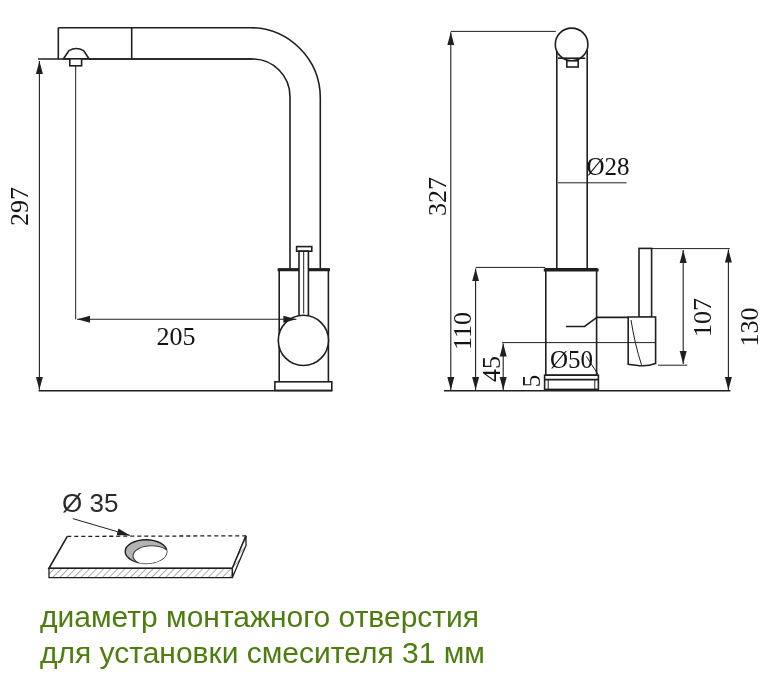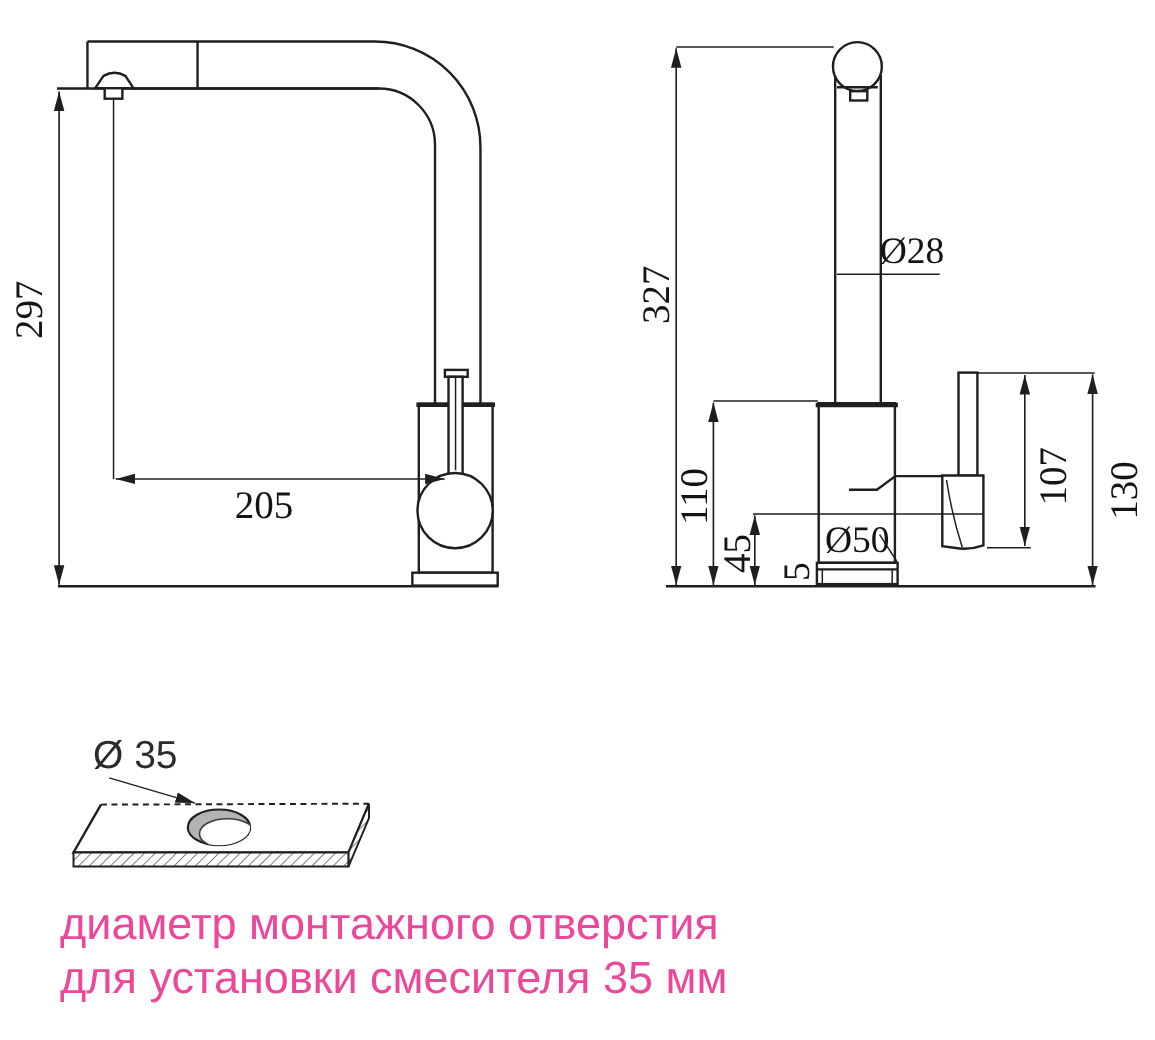--- a/index.html
+++ b/index.html
@@ -12,21 +12,21 @@
   .thick{stroke:#1f1f1f;fill:none;stroke-width:3;}
   .solid{fill:#ffffff;stroke:#1f1f1f;stroke-width:1.6;}
   .dim{stroke:#1f1f1f;fill:none;stroke-width:1.1;}
   .dash{stroke:#1f1f1f;fill:none;stroke-width:1.3;stroke-dasharray:4 3;}
   .hatched{fill:url(#hatch);stroke:#1f1f1f;stroke-width:1.3;}
   
   text.dimlab{font-family:"Liberation Serif",serif;font-size:26px;fill:#141414;}
   text.dimlab-s{font-family:"Liberation Serif",serif;font-size:25px;fill:#141414;}
   text.callout{font-family:"Liberation Sans",sans-serif;font-size:26px;fill:#2b2b2b;}
   #caption{position:absolute;left:40px;top:599px;width:700px;
-           font-size:30px;line-height:36px;color:#ec4899;letter-spacing:0px;}
+           font-size:30px;line-height:36px;color:#4d7c0f;letter-spacing:0px;}
 </style>
 </head>
 <body>
 
 <div id="stage">
 <svg width="770" height="594" viewBox="0 0 770 594">
   <defs>
     <marker id="arr" markerUnits="userSpaceOnUse" markerWidth="14" markerHeight="10" refX="13" refY="4.5" orient="auto-start-reverse">
       <path d="M13,4.5 L0,1 L0,8 Z" fill="#1f1f1f"></path>
     </marker>
@@ -159,15 +159,15 @@
 
     <g>
       <line class="thin" x1="72.8" y1="518.6" x2="130" y2="535.4" marker-end="url(#arr)"></line>
       <text class="callout" x="62" y="512">Ø 35</text>
     </g>
   </g>
 </svg>
 
 <div id="caption">
   <div>диаметр монтажного отверстия</div>
-  <div>для установки смесителя 35 мм</div>
+  <div>для установки смесителя 31 мм</div>
 </div>
 </div>
 
 </body></html>

